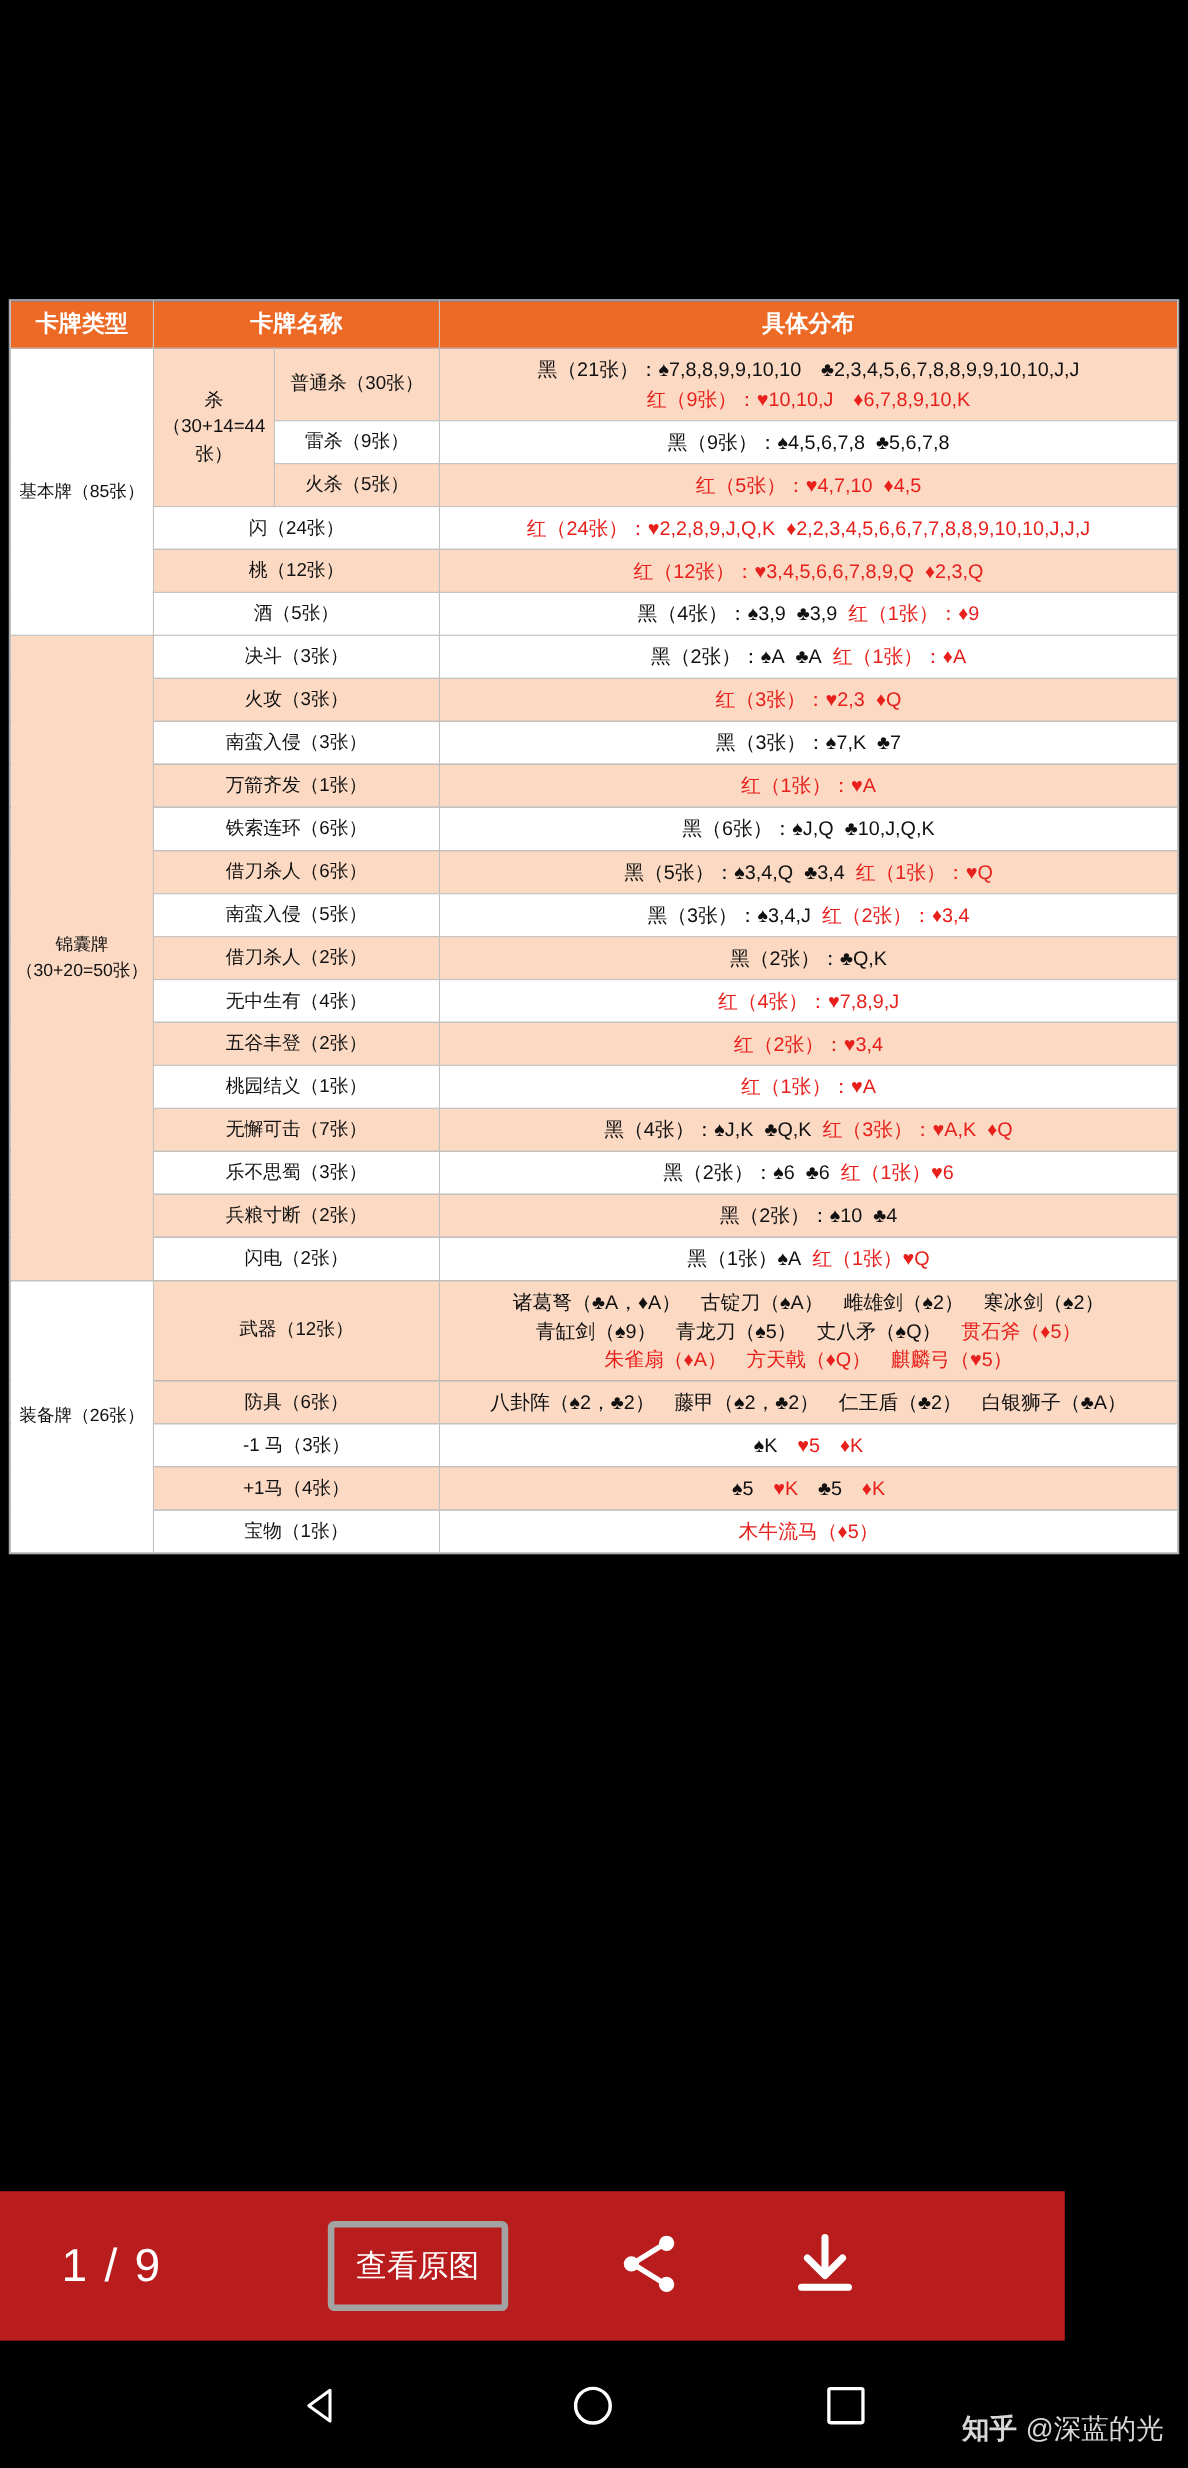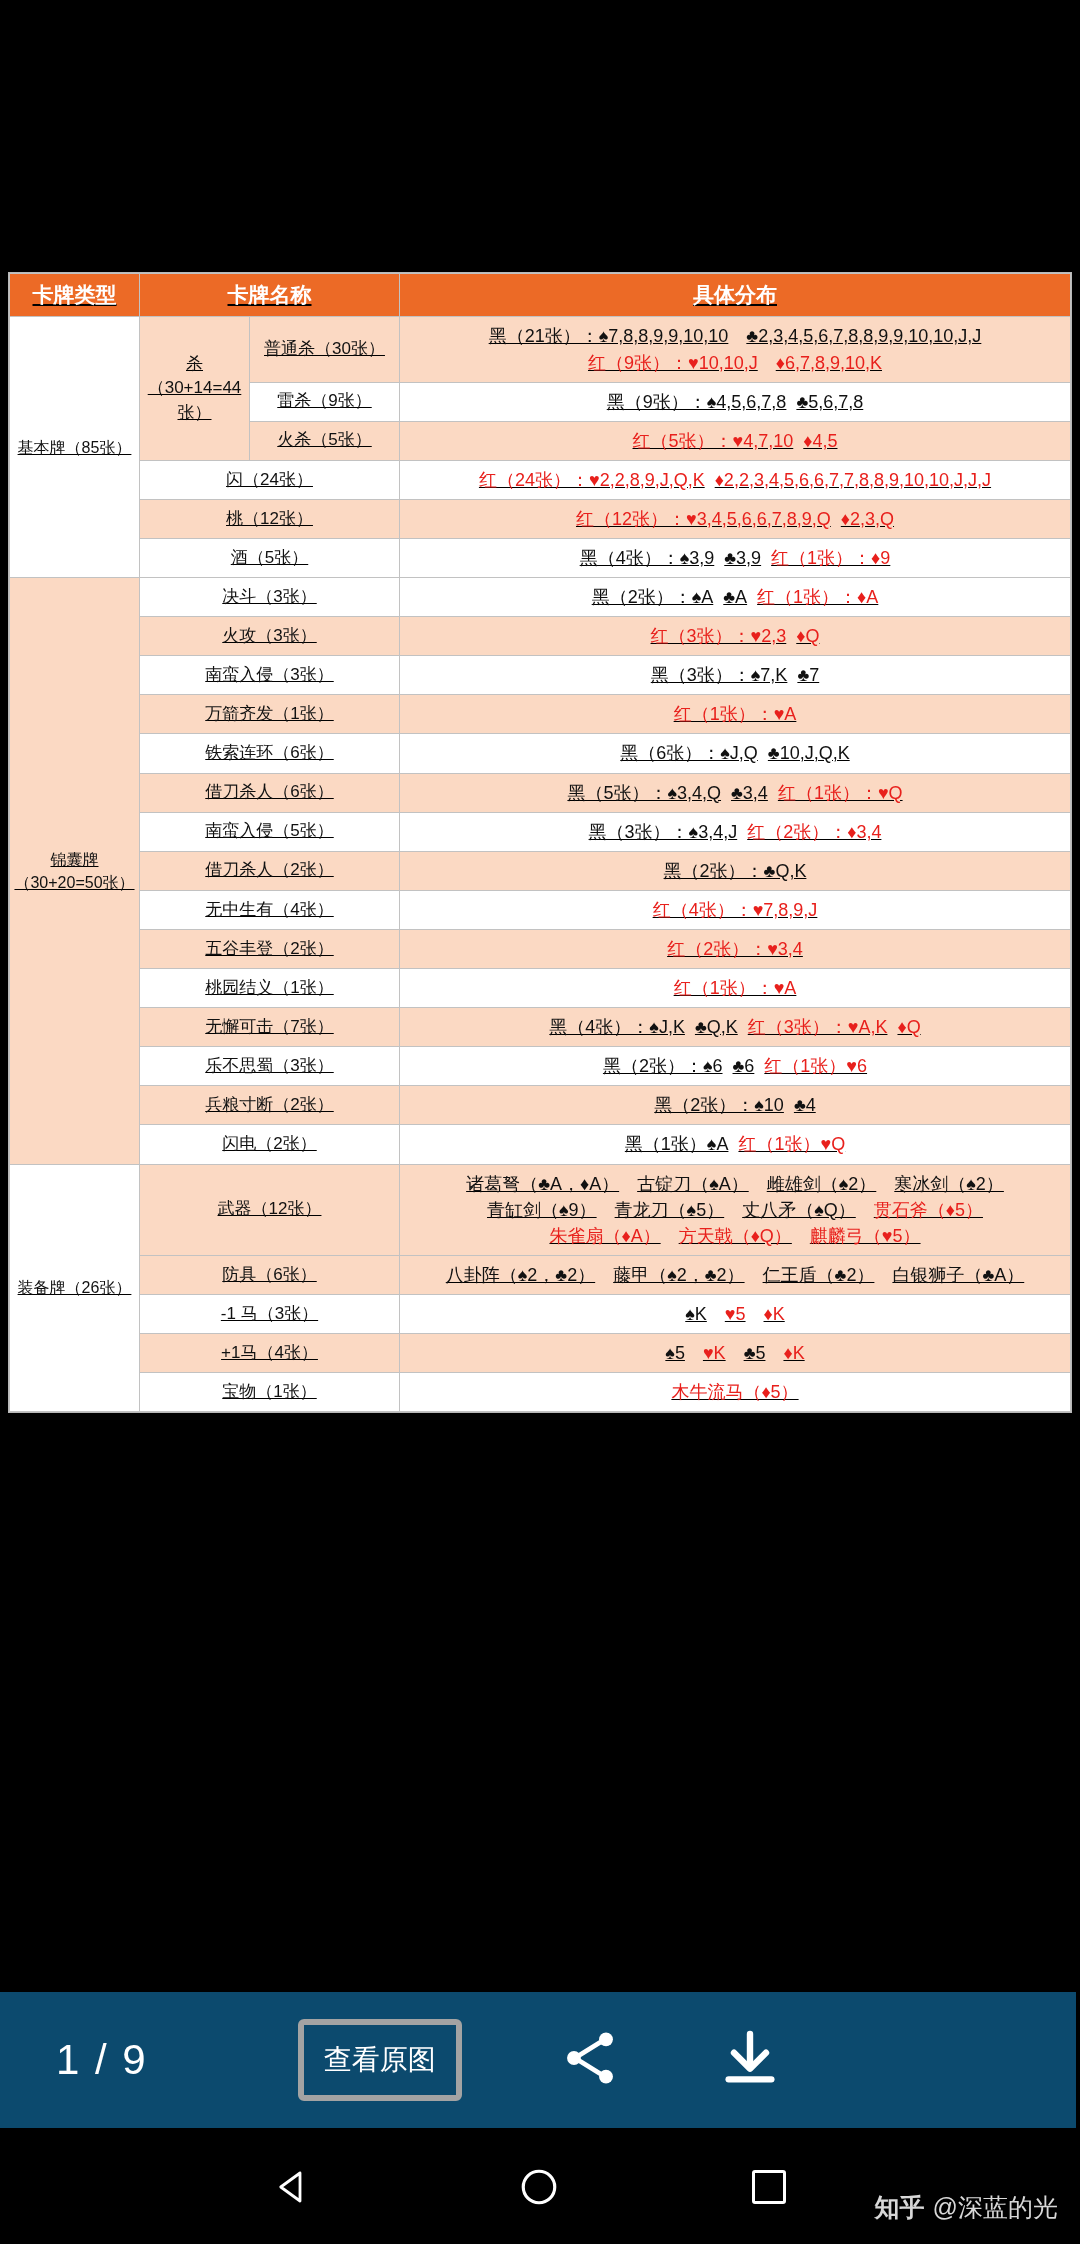--- a/index.html
+++ b/index.html
@@ -15,21 +15,20 @@
     width: 1080px; height: 2244px;
     background: #000;
   }
   
   #sheet {
     position: absolute;
     left: 8px; top: 272px;
     width: 1064px;
     background: #0f172a;
     border: 1px solid #b9b9b9;
-    text-decoration: underline;
   }
   table.cards {
     border-collapse: collapse;
     width: 100%;
     table-layout: fixed;
     font-size: 19px;
     color: #111;
   }
   table.cards td, table.cards th {
     border: 1px solid #c2c2c2;
@@ -58,24 +57,24 @@
   }
   .sub { font-size: 17px; }
   .dist { font-size: 18px; padding-left: 8px; padding-right: 8px; }
   .dist span { white-space: nowrap; }
   .gap { display: inline-block; width: 18px; }
   .gap-s { display: inline-block; width: 10px; }
   
   #bottombar {
     position: absolute;
     left: 0; bottom: 116px;
-    width: 1076px; height: 136px;
+    width: 968px; height: 136px;
     display: flex;
     align-items: center;
-    background: #0c4a6e;
+    background: #b91c1c;
   }
   #pagenum {
     color: #ffffff;
     font-size: 42px;
     margin-left: 56px;
     letter-spacing: 2px;
     flex: 0 0 auto;
   }
   #origbtn {
     margin-left: 150px;

